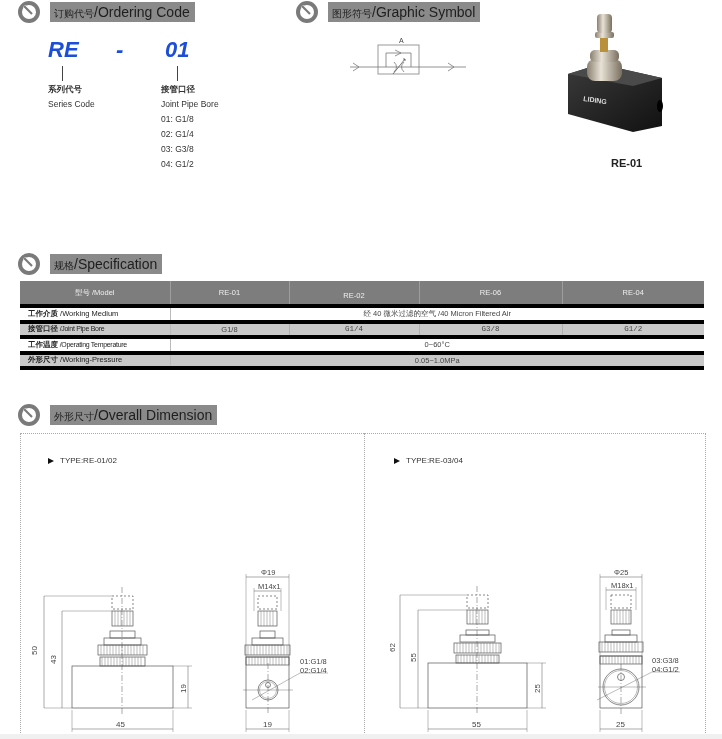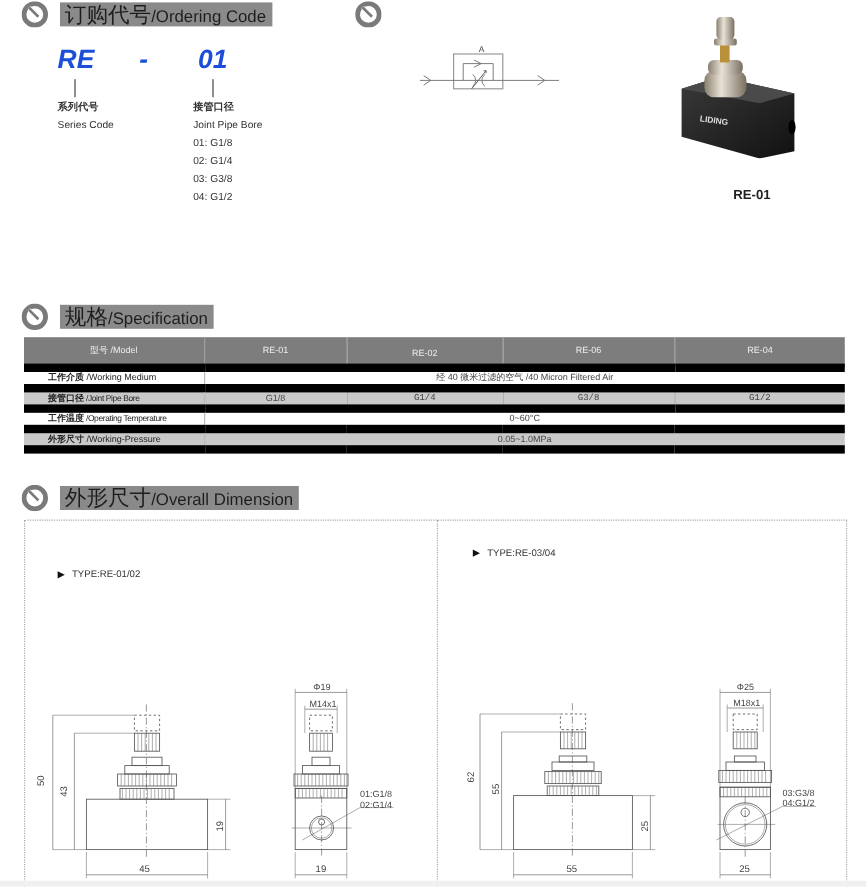--- a/index.html
+++ b/index.html
@@ -2,33 +2,33 @@
 <html><head>
 <meta charset="utf-8">
 <style>
   * { box-sizing: border-box; margin: 0; padding: 0; }
   html, body { width: 722px; height: 739px; background: #ffffff; overflow: hidden; }
   body { font-family: "Liberation Sans", "DejaVu Sans", sans-serif; color: #222; position: relative; }
 
   .section-head { position: absolute; display: flex; align-items: center; }
   .sec-icon { width: 22px; height: 22px; margin-right: 10px; }
   .sec-title { background: #8a8a8a; color: #1e1e1e; font-size: 14px; height: 20px; line-height: 20px; padding: 0 5px 0 4px; white-space: nowrap; }
-  .sec-title .cn { font-size: 18px; }
+  .sec-title .cn { font-size: 10px; }
 
   
   .oc-code { position: absolute; font-weight: bold; font-size: 22px; color: #1d4ed8; font-style: italic; }
   .oc-tick { position: absolute; width: 1px; height: 15px; background: #444; }
   .oc-text { position: absolute; font-size: 8.5px; color: #333; white-space: nowrap; }
   .oc-cn { font-weight: bold; }
 
   .product-caption { position: absolute; font-size: 11px; font-weight: bold; color: #222; }
 
   
   .spec-table { position: absolute; left: 20px; top: 281px; width: 684px; border-collapse: collapse; font-size: 7.5px; }
-  .spec-table td, .spec-table th { height: 15.5px; padding: 0 20px; border-bottom: 7px solid #000000; }
+  .spec-table td, .spec-table th { height: 15.5px; padding: 0 8px; border-bottom: 4px solid #000000; }
   .spec-table th { background: #7d7d7d; color: #eee; font-weight: normal; height: 25px; text-align: center; border-right: 1px solid #9d9d9d; }
   .spec-table th:last-child { border-right: none; }
   .spec-table td.lab { width: 150px; text-align: left; border-right: 1px solid #bbb; color: #222; }
   .spec-table td.val { text-align: center; color: #444; }
   .spec-table tr.gray td { background: #c9c9c9; }
   .spec-table tr.gray td.val + td.val { border-left: 1px solid #b0b0b0; font-family: Liberation Mono, monospace; }
   .lab b { font-weight: bold; }
 
   
   .dim-frame { position: absolute; left: 20px; top: 433px; width: 686px; height: 306px; border-top: 1px dotted #aaa; border-left: 1px dotted #aaa; border-right: 1px dotted #aaa; }
@@ -66,20 +66,23 @@
 <div class="oc-text" style="left:161px; top:129px;">02:  G1/4</div>
 <div class="oc-text" style="left:161px; top:144px;">03:  G3/8</div>
 <div class="oc-text" style="left:161px; top:159px;">04:  G1/2</div>
 
 <div class="section-head" style="left:296px; top:1px;">
   <svg class="sec-icon" viewBox="0 0 22 22">
     <circle cx="11" cy="11" r="9" fill="none" stroke="#7a7a7a" stroke-width="4"></circle>
     <path d="M6 5 L14 13 L14 8 M14 13 L9 13" stroke="#fff" stroke-width="3" fill="none"></path>
     <path d="M6 5 L14 13" stroke="#7a7a7a" stroke-width="2.2"></path>
   </svg>
+  <div class="sec-title">
+    <span class="cn">图形符号</span><span>/Graphic Symbol</span>
+  </div>
 </div>
 
 <svg style="position:absolute; left:350px; top:34px;" width="116" height="46" viewBox="0 0 116 46">
   <text x="49" y="9" font-size="7" fill="#444">A</text>
   <rect x="28" y="11" width="41" height="29" fill="none" stroke="#999" stroke-width="1"></rect>
   <polyline points="36,33 36,19 61,19 61,33" fill="none" stroke="#777" stroke-width="0.8"></polyline>
   <path d="M45 16 L51 19 L45 22" fill="none" stroke="#777" stroke-width="0.8"></path>
   <line x1="0" y1="33" x2="116" y2="33" stroke="#777" stroke-width="0.8"></line>
   <path d="M44 28 Q49 33 44 38" fill="none" stroke="#777" stroke-width="0.8"></path>
   <path d="M54 28 Q49 33 54 38" fill="none" stroke="#777" stroke-width="0.8"></path>
@@ -162,21 +165,21 @@
     <path d="M6 5 L14 13" stroke="#7a7a7a" stroke-width="2.2"></path>
   </svg>
   <div class="sec-title">
     <span class="cn">外形尺寸</span><span>/Overall Dimension</span>
   </div>
 </div>
 
 <div class="dim-frame"></div>
 <div class="dim-divider"></div>
 
-<div class="dim-type" style="left:48px; top:456px;margin-top:18px;">
+<div class="dim-type" style="left:48px; top:456px;">
   <span class="tri"></span>
   <span>TYPE:RE-01/02</span>
 </div>
 <div class="dim-type" style="left:394px; top:456px;text-align:center;">
   <span class="tri"></span>
   <span>TYPE:RE-03/04</span>
 </div>
 
 <svg style="position:absolute; left:20px; top:560px;" width="180" height="179" viewBox="0 0 180 179">
   <g stroke="#555" stroke-width="0.7" fill="none">

